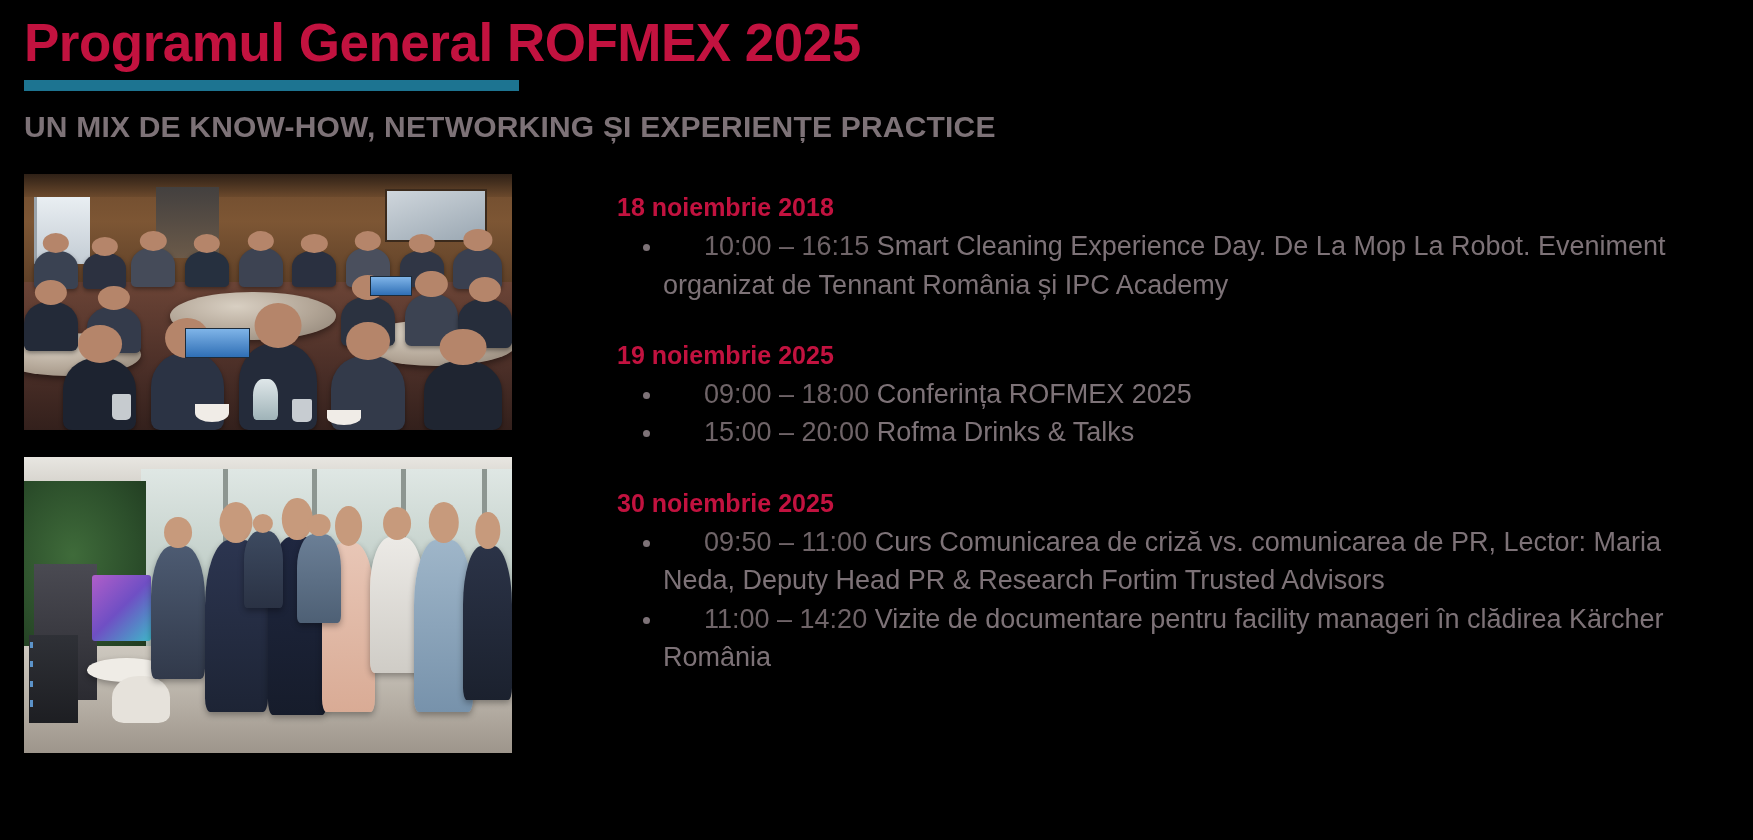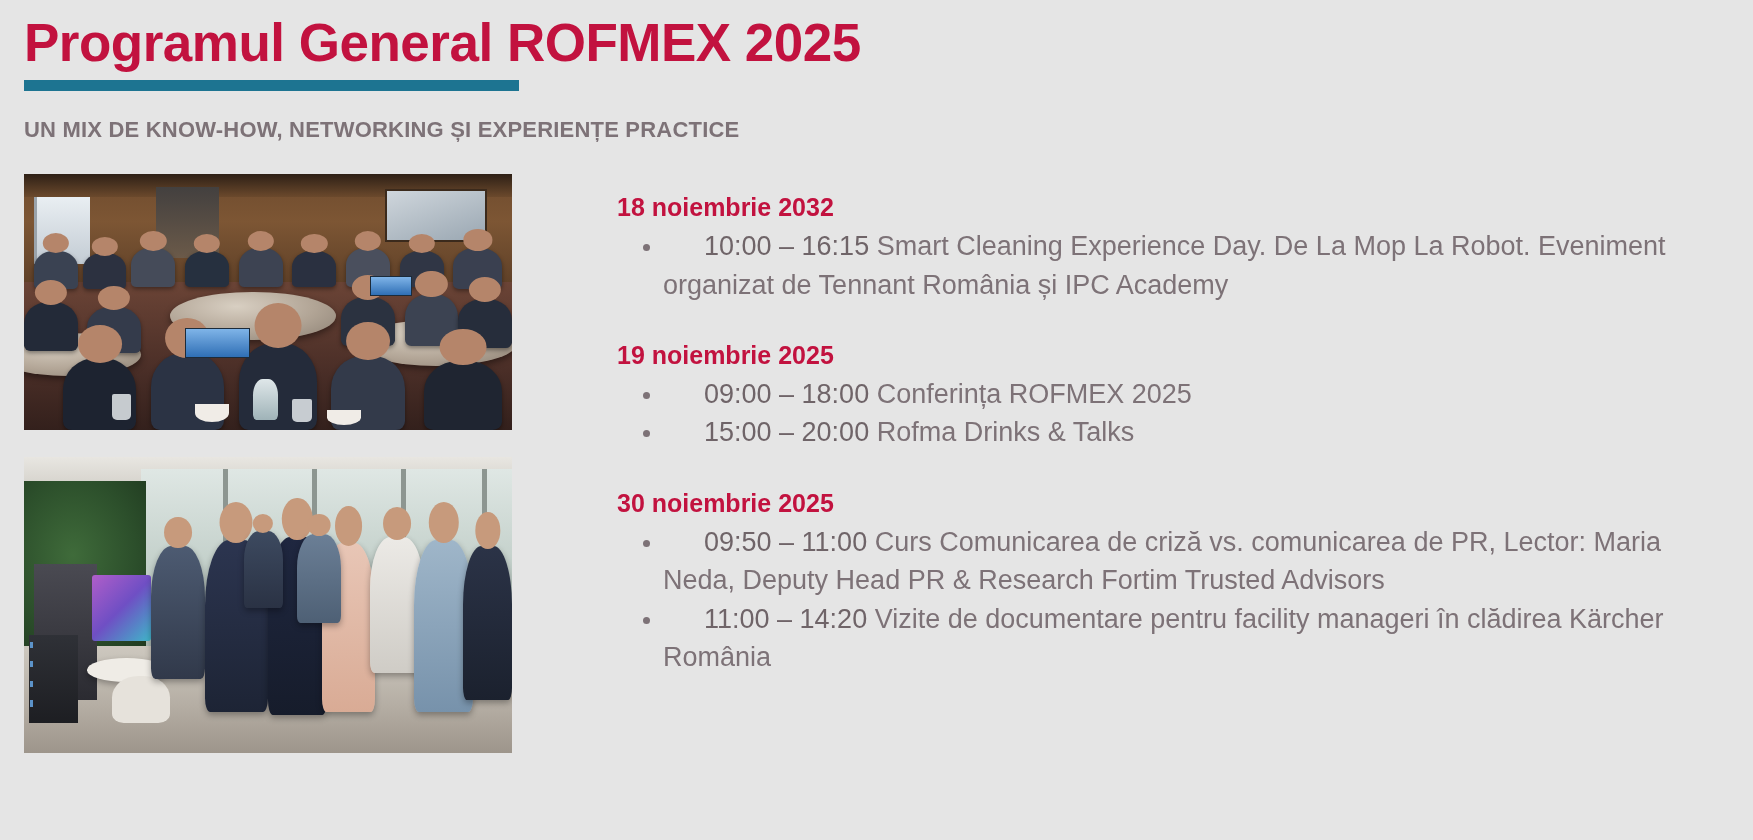--- a/index.html
+++ b/index.html
@@ -11,21 +11,21 @@
     width: 1753px;
     height: 840px;
     font-family: "Liberation Sans", sans-serif;
     overflow: hidden;
     position: relative;
   }
 
   .page {
     position: absolute;
     inset: 0;
-    background: #e5e5e5;
+    background: #000000;
   }
 
   
   .header {
     position: absolute;
     left: 24px;
     top: 14px;
     width: 1700px;
   }
   .title {
@@ -37,22 +37,22 @@
     margin: 0;
     white-space: nowrap;
   }
   .accent-bar {
     width: 495px;
     height: 11px;
     background: #1d7491;
     margin-top: 9px;
   }
   .subtitle {
-    margin-top: 26px;
-    font-size: 22px;
+    margin-top: 19px;
+    font-size: 30px;
     font-weight: 700;
     color: #7d7277;
     letter-spacing: 0.2px;
     white-space: nowrap;
   }
 
   
   .photos {
     position: absolute;
     left: 24px;
@@ -344,21 +344,21 @@
       <div class="ph2-person" style="left:80%; top:28%; width:12%; height:58%; background:linear-gradient(180deg,#9fb6c9 0%,#7792ab 100%);"></div>
       <div class="ph2-person" style="left:56%; top:26%; width:9%;  height:30%; background:linear-gradient(180deg,#6b7f96 0%,#4e6075 100%);"></div>
       <div class="ph2-person" style="left:45%; top:25%; width:8%;  height:26%; background:linear-gradient(180deg,#3d4a60 0%,#2a3244 100%);"></div>
       <div class="ph2-person" style="left:90%; top:30%; width:10%; height:52%; background:linear-gradient(180deg,#2b3347 0%,#1b212e 100%);"></div>
     </div>
   </div>
 
   <div class="schedule">
 
     <div class="day-block">
-      <div class="day-heading">18 noiembrie 2032</div>
+      <div class="day-heading">18 noiembrie 2018</div>
       <ul class="day-items">
         <li class="day-item">
           <span class="bullet"></span>
           <span class="time">10:00 – 16:15</span>
           <span>Smart Cleaning Experience Day. De La Mop La Robot. Eveniment organizat de Tennant România și IPC Academy</span>
         </li>
       </ul>
     </div>
 
     <div class="gap-18"></div>

